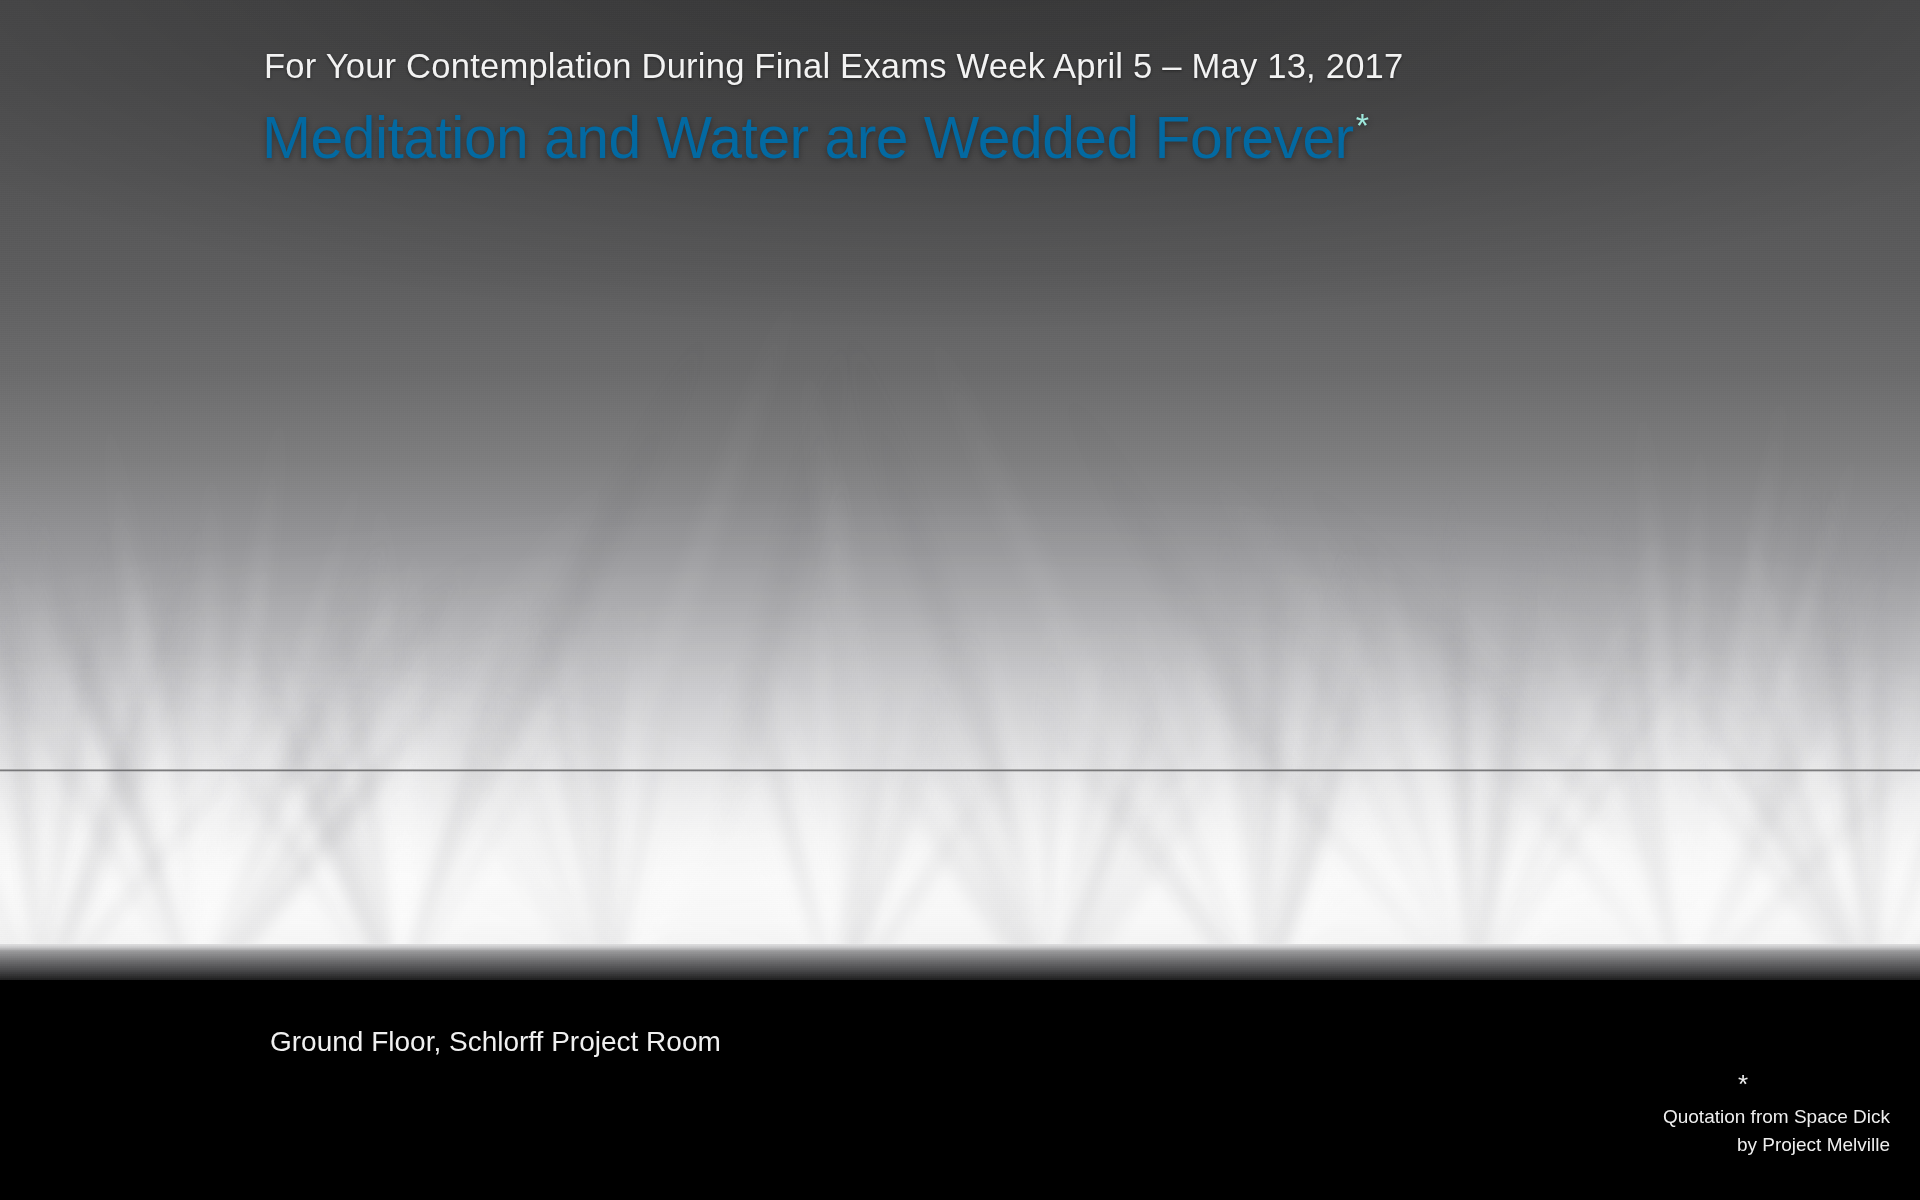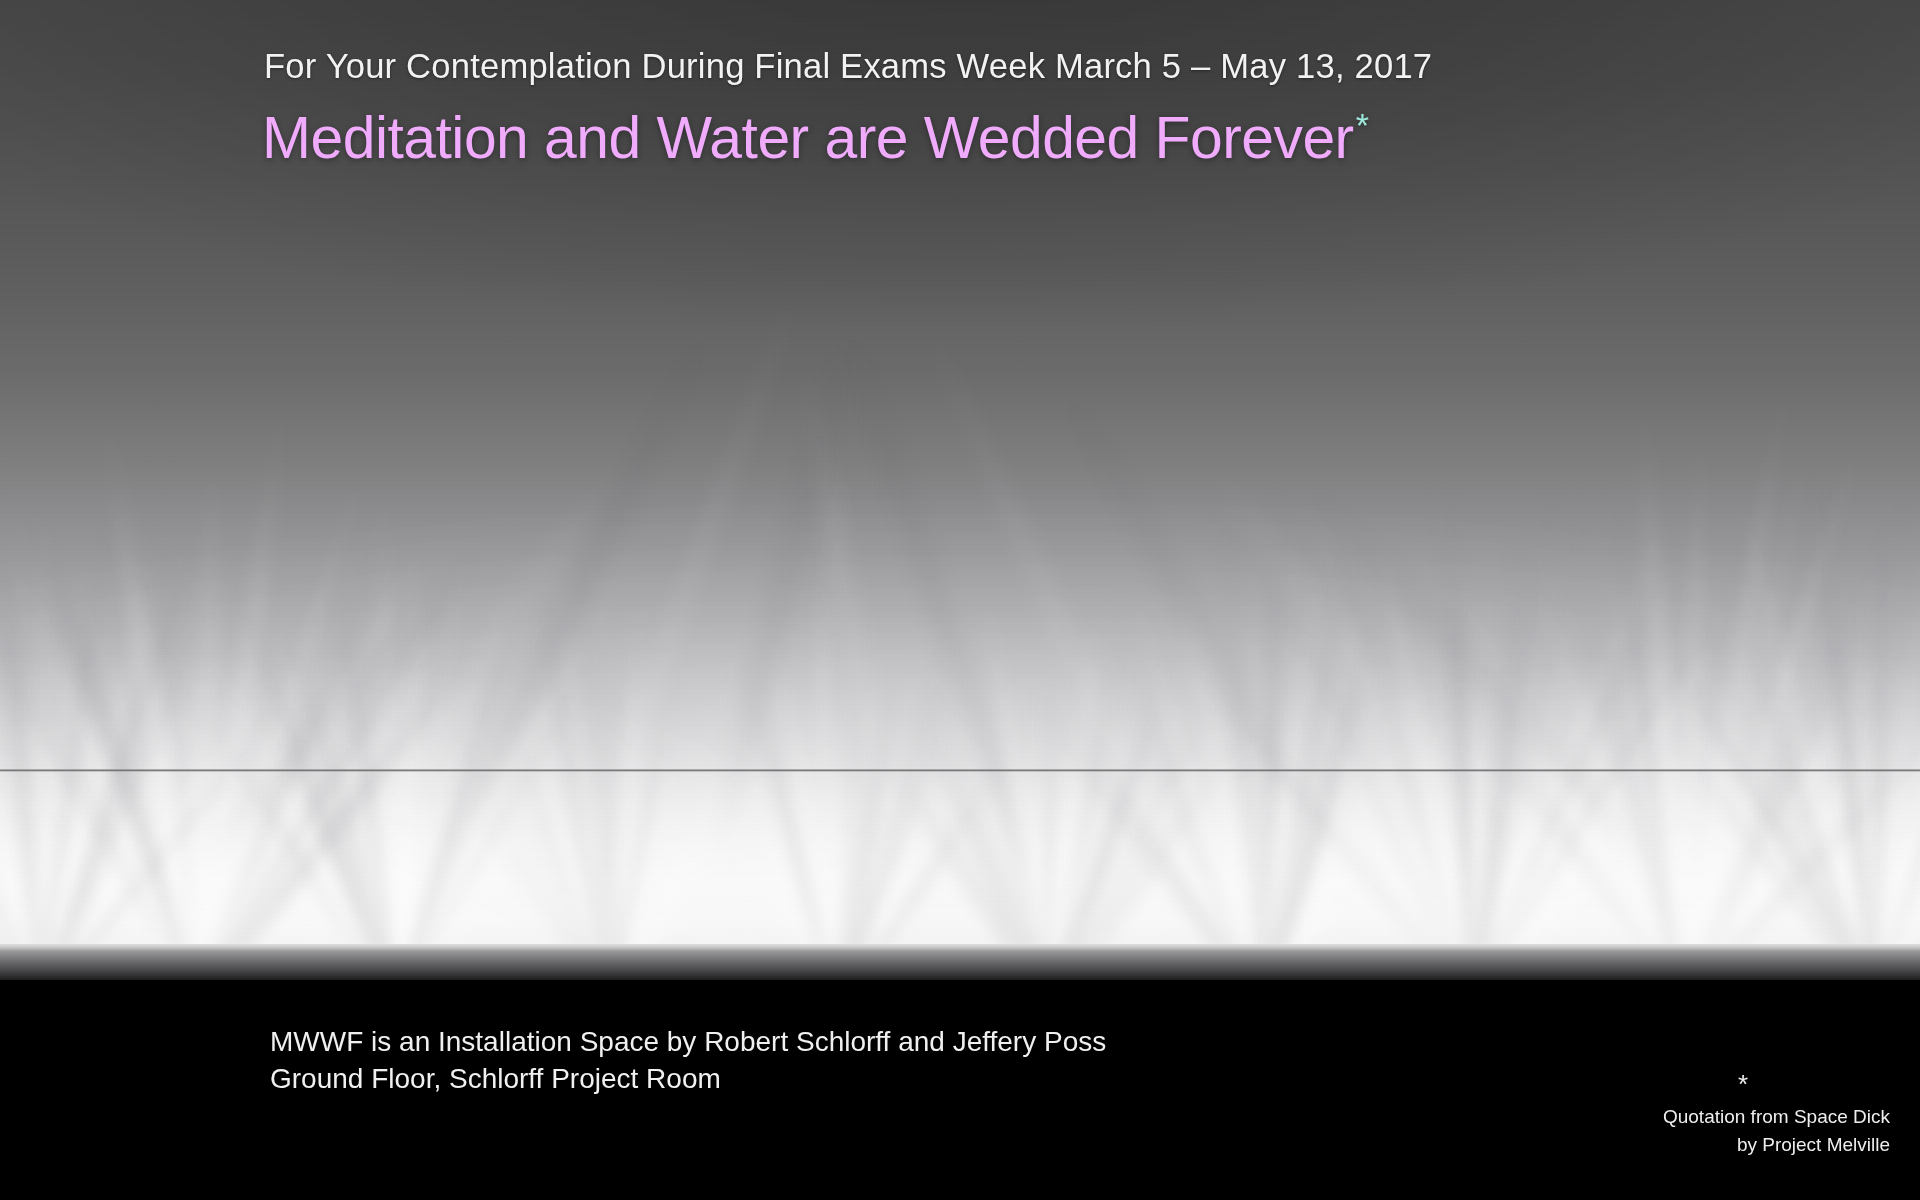--- a/index.html
+++ b/index.html
@@ -215,21 +215,21 @@
     text-shadow: 0 1px 3px rgba(0,0,0,0.45);
   }
   #title-row {
     position: absolute;
     left: 262px;
     top: 104px;
     white-space: nowrap;
   }
   #main-title {
     display: inline;
-    color: #f0abfc;
+    color: #0369a1;
     font-size: 78px;
     font-weight: 400;
     letter-spacing: -0.5px;
     text-shadow: 0 2px 6px rgba(0,0,0,0.35);
   }
   #title-asterisk {
     display: inline-block;
     color: #9ee8dc;
     font-size: 46px;
     vertical-align: top;
@@ -478,28 +478,27 @@
     <div class="photo-vignette"></div>
 
     <div id="wall-seam"></div>
     <div id="baseboard"></div>
     <div id="grain"></div>
   </div>
 
   <div id="bottom-band"></div>
 
   <div id="header-block">
-    <div id="subtitle" style="font-size: 34.6px;">For Your Contemplation During Final Exams Week March 5 – May 13, 2017</div>
+    <div id="subtitle" style="font-size: 34.6px;">For Your Contemplation During Final Exams Week April 5 – May 13, 2017</div>
     <div id="title-row">
       <span id="main-title" style="font-size: 58.8px;">Meditation and Water are Wedded Forever</span><span id="title-asterisk" style="font-size: 34.104px;">*</span>
     </div>
   </div>
 
   <div id="credits" style="font-size: 28px; line-height: 36.68px;">
-    <span class="credit-line">MWWF is an Installation Space by Robert Schlorff and Jeffery Poss</span>
     <span class="credit-line">Ground Floor, Schlorff Project Room</span>
   </div>
 
   <div id="footnote">
     <span id="footnote-star">*</span>
     <span class="foot-line">Quotation from Space Dick</span>
     <span class="foot-line">by Project Melville</span>
   </div>
 
 </div>

